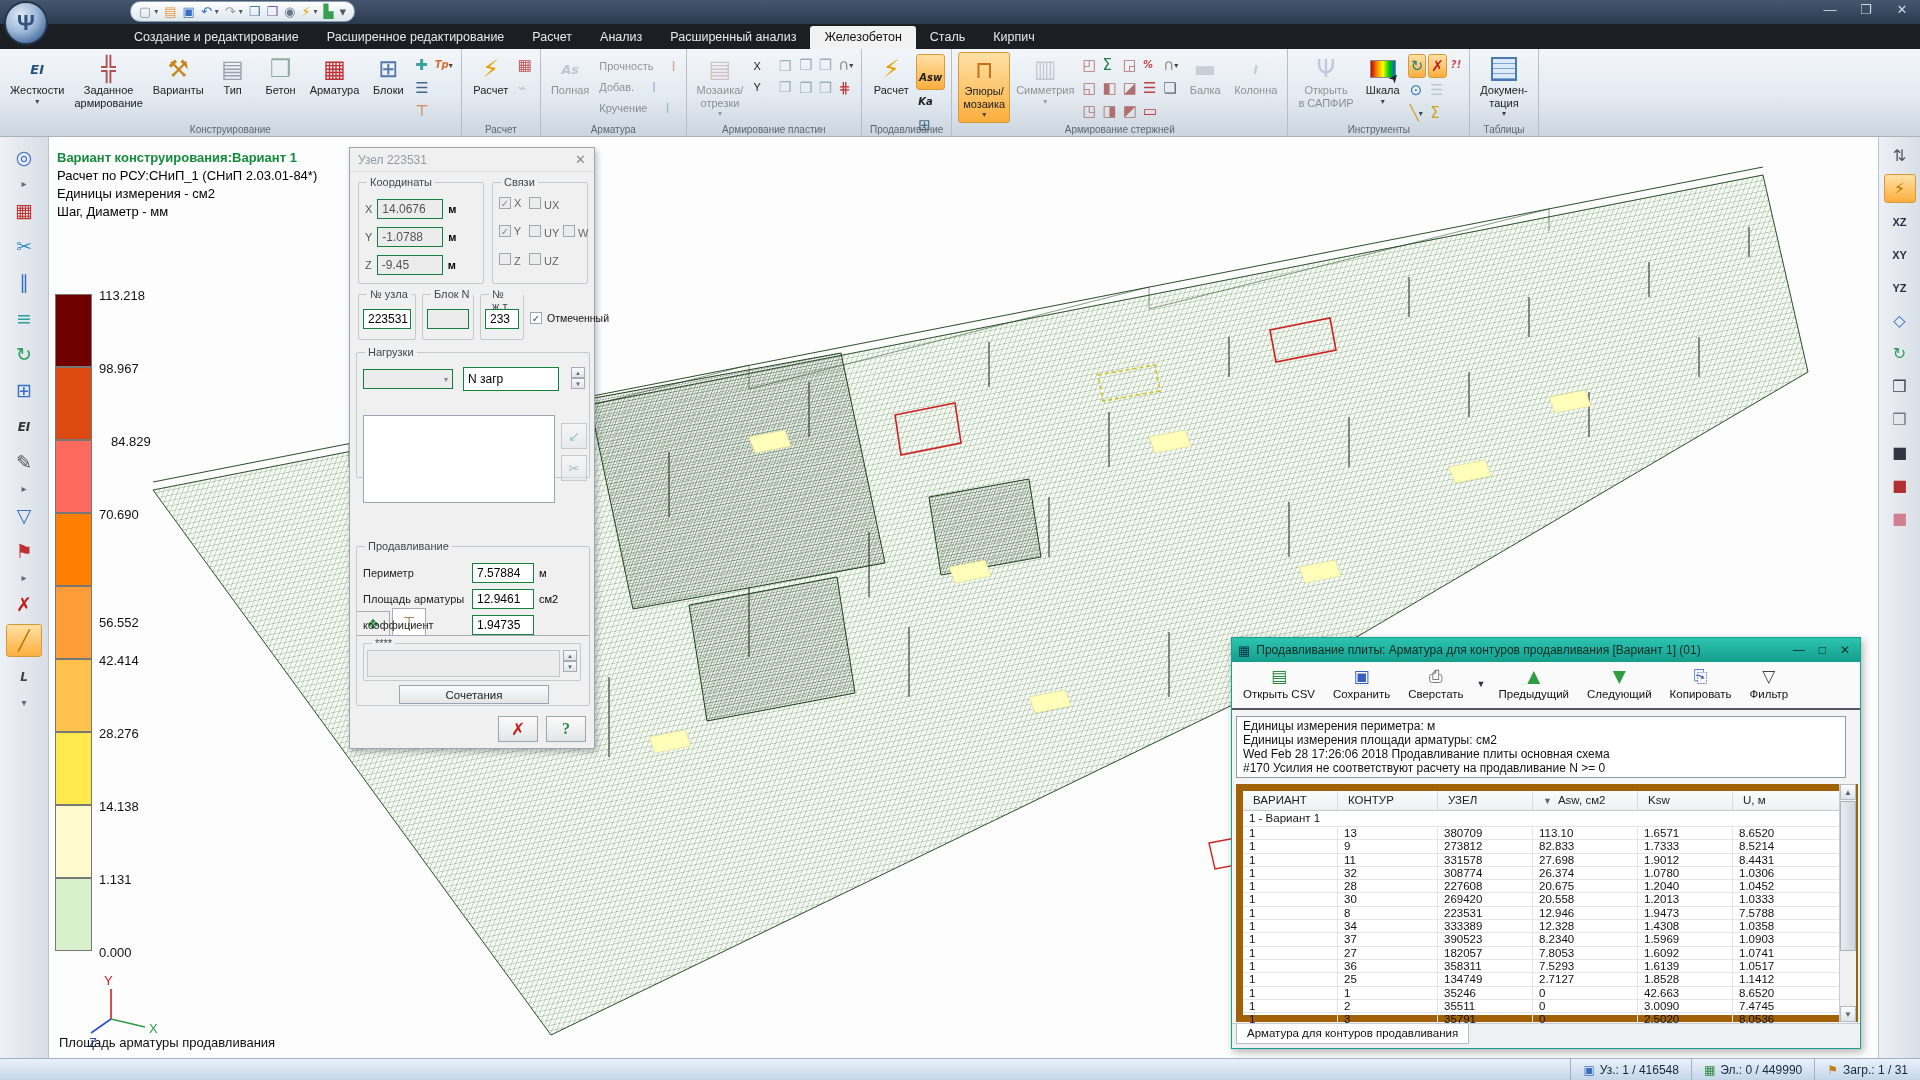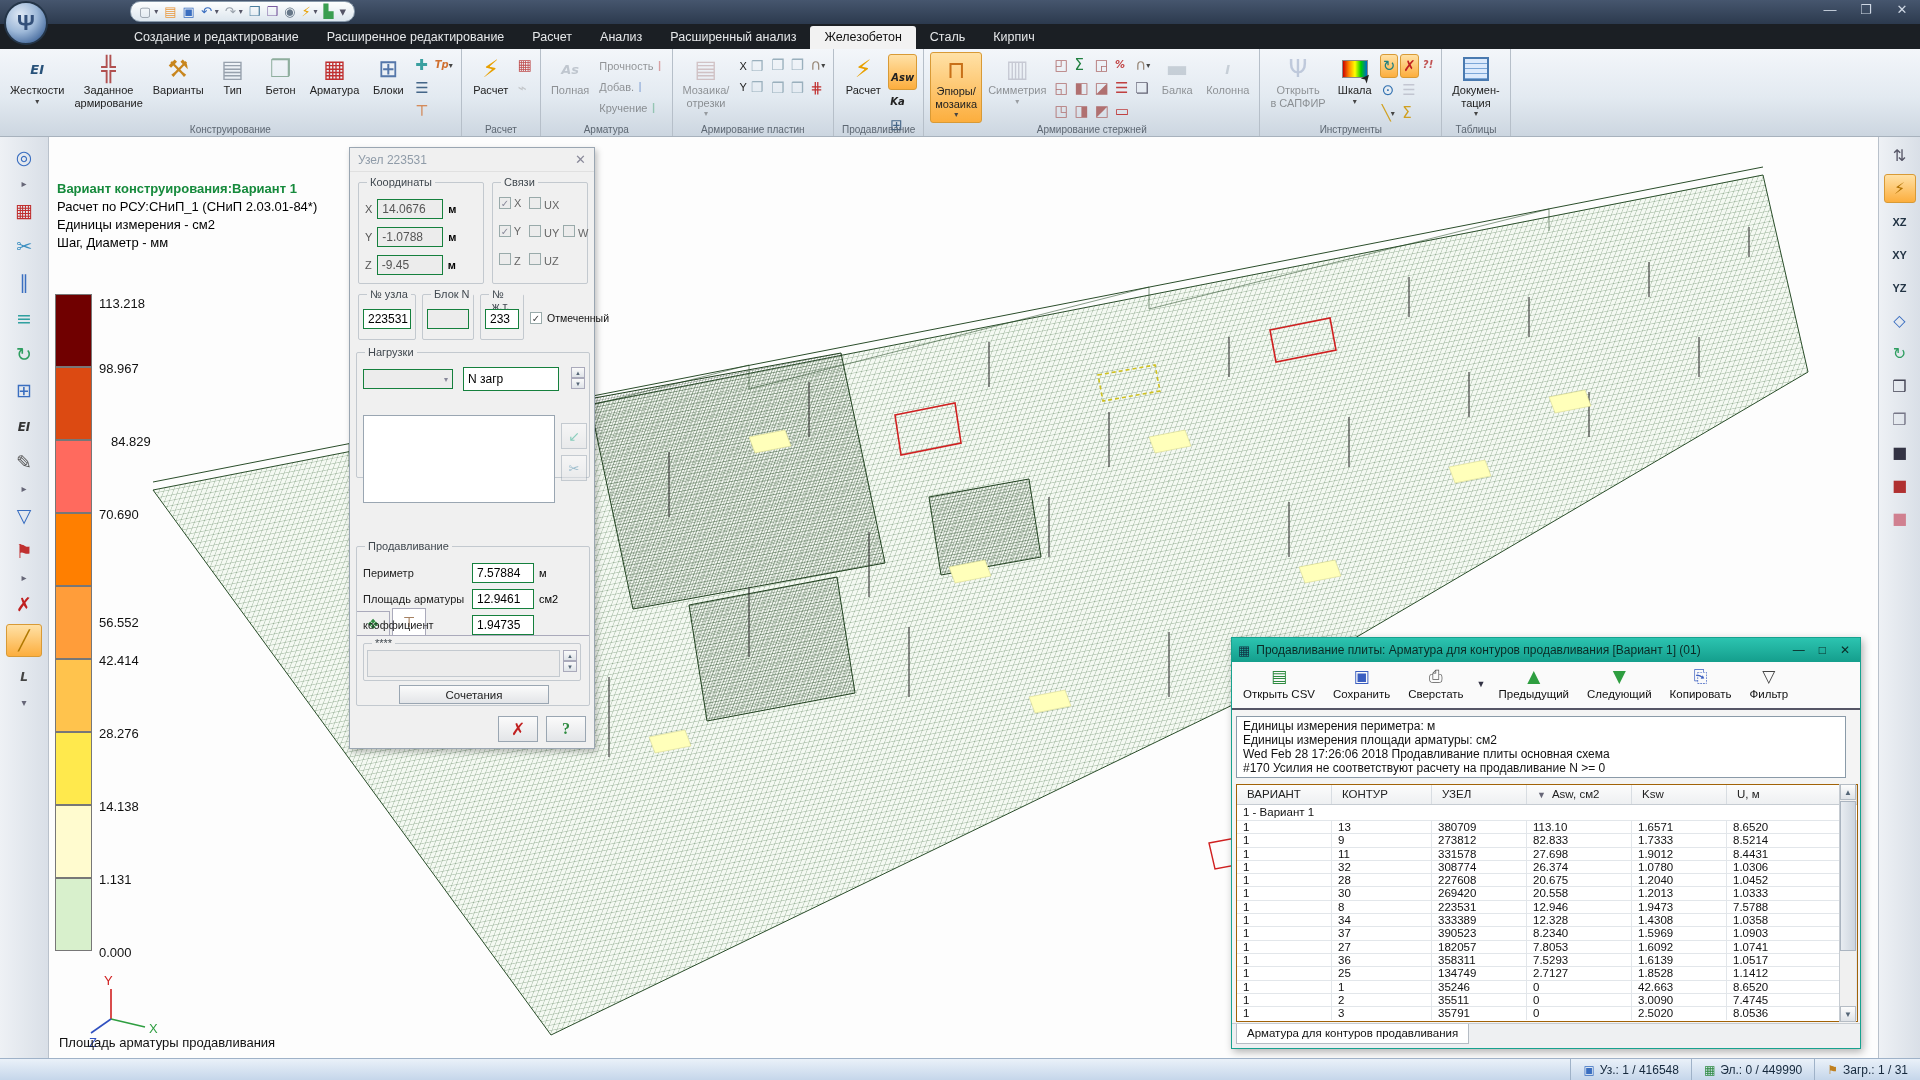--- a/index.html
+++ b/index.html
@@ -47,33 +47,33 @@
   .rbtn .bicon.txt { font-size:13px; font-weight:bold; font-style:italic; }
   .rlabel { font-size:11px; color:#222; text-align:center; line-height:1.15; }
   .rarrow { font-size:8px; color:#444; }
   .rbtn.dis { opacity:.45; }
   .rbtn.act { background:linear-gradient(#ffe1a6,#fcae3e); border:1px solid #d89a36; }
   .rstack { display:flex; flex-direction:column; justify-content:flex-start; gap:1px; padding-top:2px;}
   .rbtn.tiny { flex-direction:row; padding:1px 2px; }
   .rbtn.tiny .bicon { font-size:15px; height:20px; }
   .rbtn.tiny .bicon.txt { font-size:10px; }
   .rcol { display:flex; flex-direction:column; justify-content:flex-start; gap:1px; padding-top:4px;}
-  .rbtn.smalltext { flex-direction:row; gap:4px; padding:1px 4px; }
+  .rbtn.smalltext { flex-direction:row; gap:18px; padding:1px 4px; }
   .rbtn.smalltext .bicon { font-size:14px; height:18px; }
   .i-scale { width:26px; height:18px; border:1px solid #888; position:relative;
     background:linear-gradient(90deg,#c00,#f80,#ff0,#0c0,#06c); }
   .i-scale:after { content:"➤"; position:absolute; right:-4px; bottom:-8px; font-size:12px; color:#222;
     transform:rotate(-50deg); }
   .i-table { width:26px; height:24px; border:2px solid #4a7ab0; background:
     repeating-linear-gradient(#dceafc 0 4px, #7aa6d8 4px 5px),
     repeating-linear-gradient(90deg,#dceafc 0 6px, #7aa6d8 6px 7px); }
 
   
   #canvas { left:49px; top:137px; width:1829px; height:921px; background:#fdfdfd; overflow:hidden;}
-  #info-lines { left:8px; top:12px; font-size:13px; line-height:18px; z-index:3;margin-top:31px;}
+  #info-lines { left:8px; top:12px; font-size:13px; line-height:18px; z-index:3;}
   #info-lines .l0 { color:#168a3c; font-weight:bold; }
   #vp-bottom-label { left:10px; top:898px; font-size:13px; color:#111; z-index:3;}
 
   
   #legend { left:6px; top:157px; z-index:3; }
   .lg-box { position:absolute; left:0; width:37px; height:73px; border:1px solid #777; }
   .lg-lab { position:absolute; left:44px; font-size:13px; color:#111; }
 
   
   .rail { background:linear-gradient(90deg,#eef1f5,#d9dfe7); z-index:15; }
@@ -124,21 +124,21 @@
   #tw-title .twc { display:flex; gap:14px; color:#0b2b26; font-size:12px; padding-right:4px;}
   #tw-toolbar { height:48px; background:#fafafa; border-bottom:2px solid #556;
     display:flex; align-items:center; padding:2px 4px 4px; gap:4px; }
   .twbtn { display:flex; flex-direction:column; align-items:center; padding:2px 7px; }
   .twbtn .bicon { font-size:17px; height:20px; }
   .twbtn .blab { font-size:11.5px; color:#111; white-space:nowrap; }
   .twarrow { font-size:9px; color:#334; align-self:center; margin:0 2px; }
   #tw-info { position:absolute; left:4px; top:78px; width:610px; height:62px; background:#fff;
     border:1px solid #8a9aa8; font-size:12px; color:#111; padding:2px 6px; line-height:14px; }
   #tw-grid { position:absolute; left:4px; top:146px; width:622px; bottom:26px; background:#fff;
-    border:1px solid #a16207; }
+    border:7px solid #a16207; }
   .tg-hdr { display:grid; grid-template-columns:95px 100px 95px 105px 95px 1fr;
     background:linear-gradient(#fcfcfc,#eef0f2); border-bottom:1px solid #c6ccd2; height:20px; }
   .tg-hdr div { font-size:11.5px; color:#222; padding:3px 0 0 10px; border-right:1px solid #d8dde2;
     white-space:nowrap; }
   .sortmark { color:#667; font-size:9px; margin-right:6px;}
   .tg-group { font-size:11.5px; padding:1px 0 1px 6px; height:15px; color:#111; }
   .trow { display:grid; grid-template-columns:95px 100px 95px 105px 95px 1fr; height:13.3px; }
   .trow div { font-size:11.5px; color:#111; padding-left:6px; border-right:1px solid #e2e6ea;
     border-top:1px solid #e2e6ea; line-height:13px; white-space:nowrap; }
   #tw-scroll { position:absolute; right:4px; top:146px; width:17px; bottom:26px;
@@ -576,21 +576,21 @@
   <div class="abs" id="legend">
       <div class="lg-box" style="top: 0px; background: rgb(112, 0, 0);"></div>
       <div class="lg-box" style="top: 73px; background: rgb(220, 74, 18);"></div>
       <div class="lg-box" style="top: 146px; background: rgb(255, 106, 94);"></div>
       <div class="lg-box" style="top: 219px; background: rgb(255, 127, 0);"></div>
       <div class="lg-box" style="top: 292px; background: rgb(255, 157, 58);"></div>
       <div class="lg-box" style="top: 365px; background: rgb(255, 195, 77);"></div>
       <div class="lg-box" style="top: 438px; background: rgb(255, 233, 77);"></div>
       <div class="lg-box" style="top: 511px; background: rgb(255, 251, 207);"></div>
       <div class="lg-box" style="top: 584px; background: rgb(216, 240, 204);"></div>
-      <div class="lg-lab" style="top: -6px; margin-top: 8px;">113.218</div>
+      <div class="lg-lab" style="top: -6px;">113.218</div>
       <div class="lg-lab" style="top: 67px;">98.967</div>
       <div class="lg-lab" style="top: 140px; margin-left: 12px;">84.829</div>
       <div class="lg-lab" style="top: 213px;">70.690</div>
       <div class="lg-lab" style="top: 304px; margin-top: 17px;">56.552</div>
       <div class="lg-lab" style="top: 359px;">42.414</div>
       <div class="lg-lab" style="top: 432px;">28.276</div>
       <div class="lg-lab" style="top: 505px;">14.138</div>
       <div class="lg-lab" style="top: 578px;">1.131</div>
       <div class="lg-lab" style="top: 651px;">0.000</div>
     </div>

